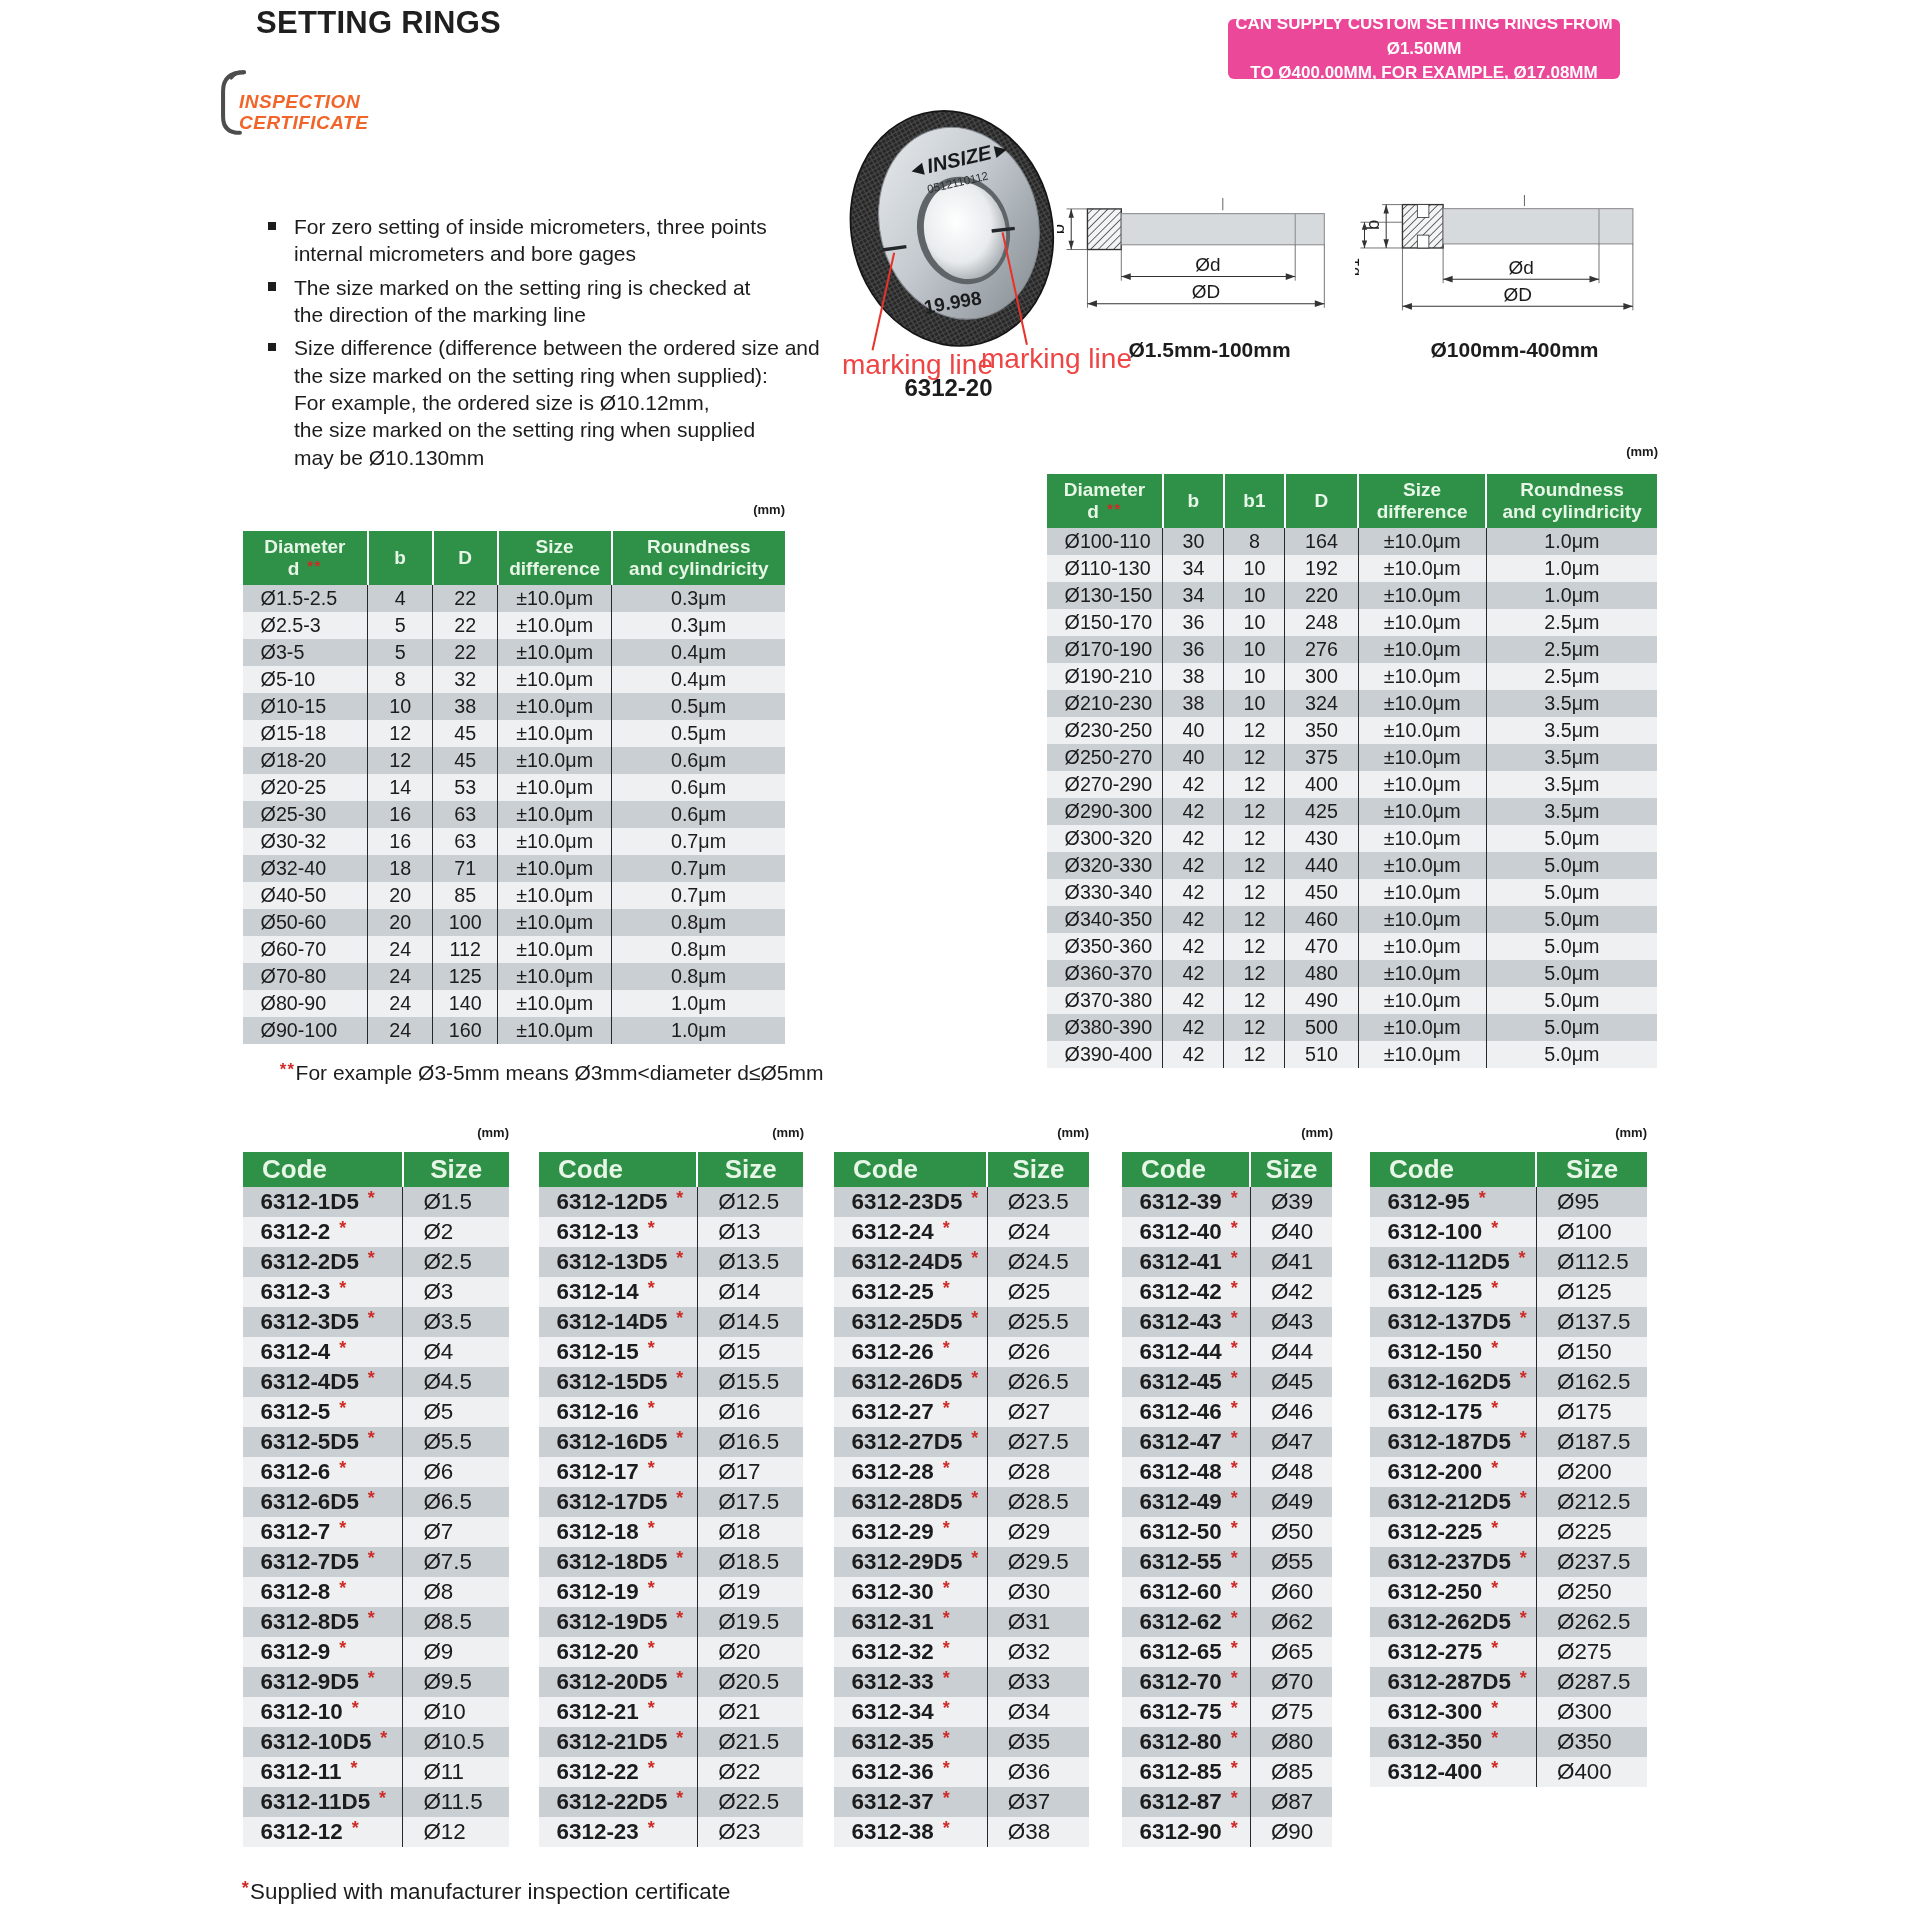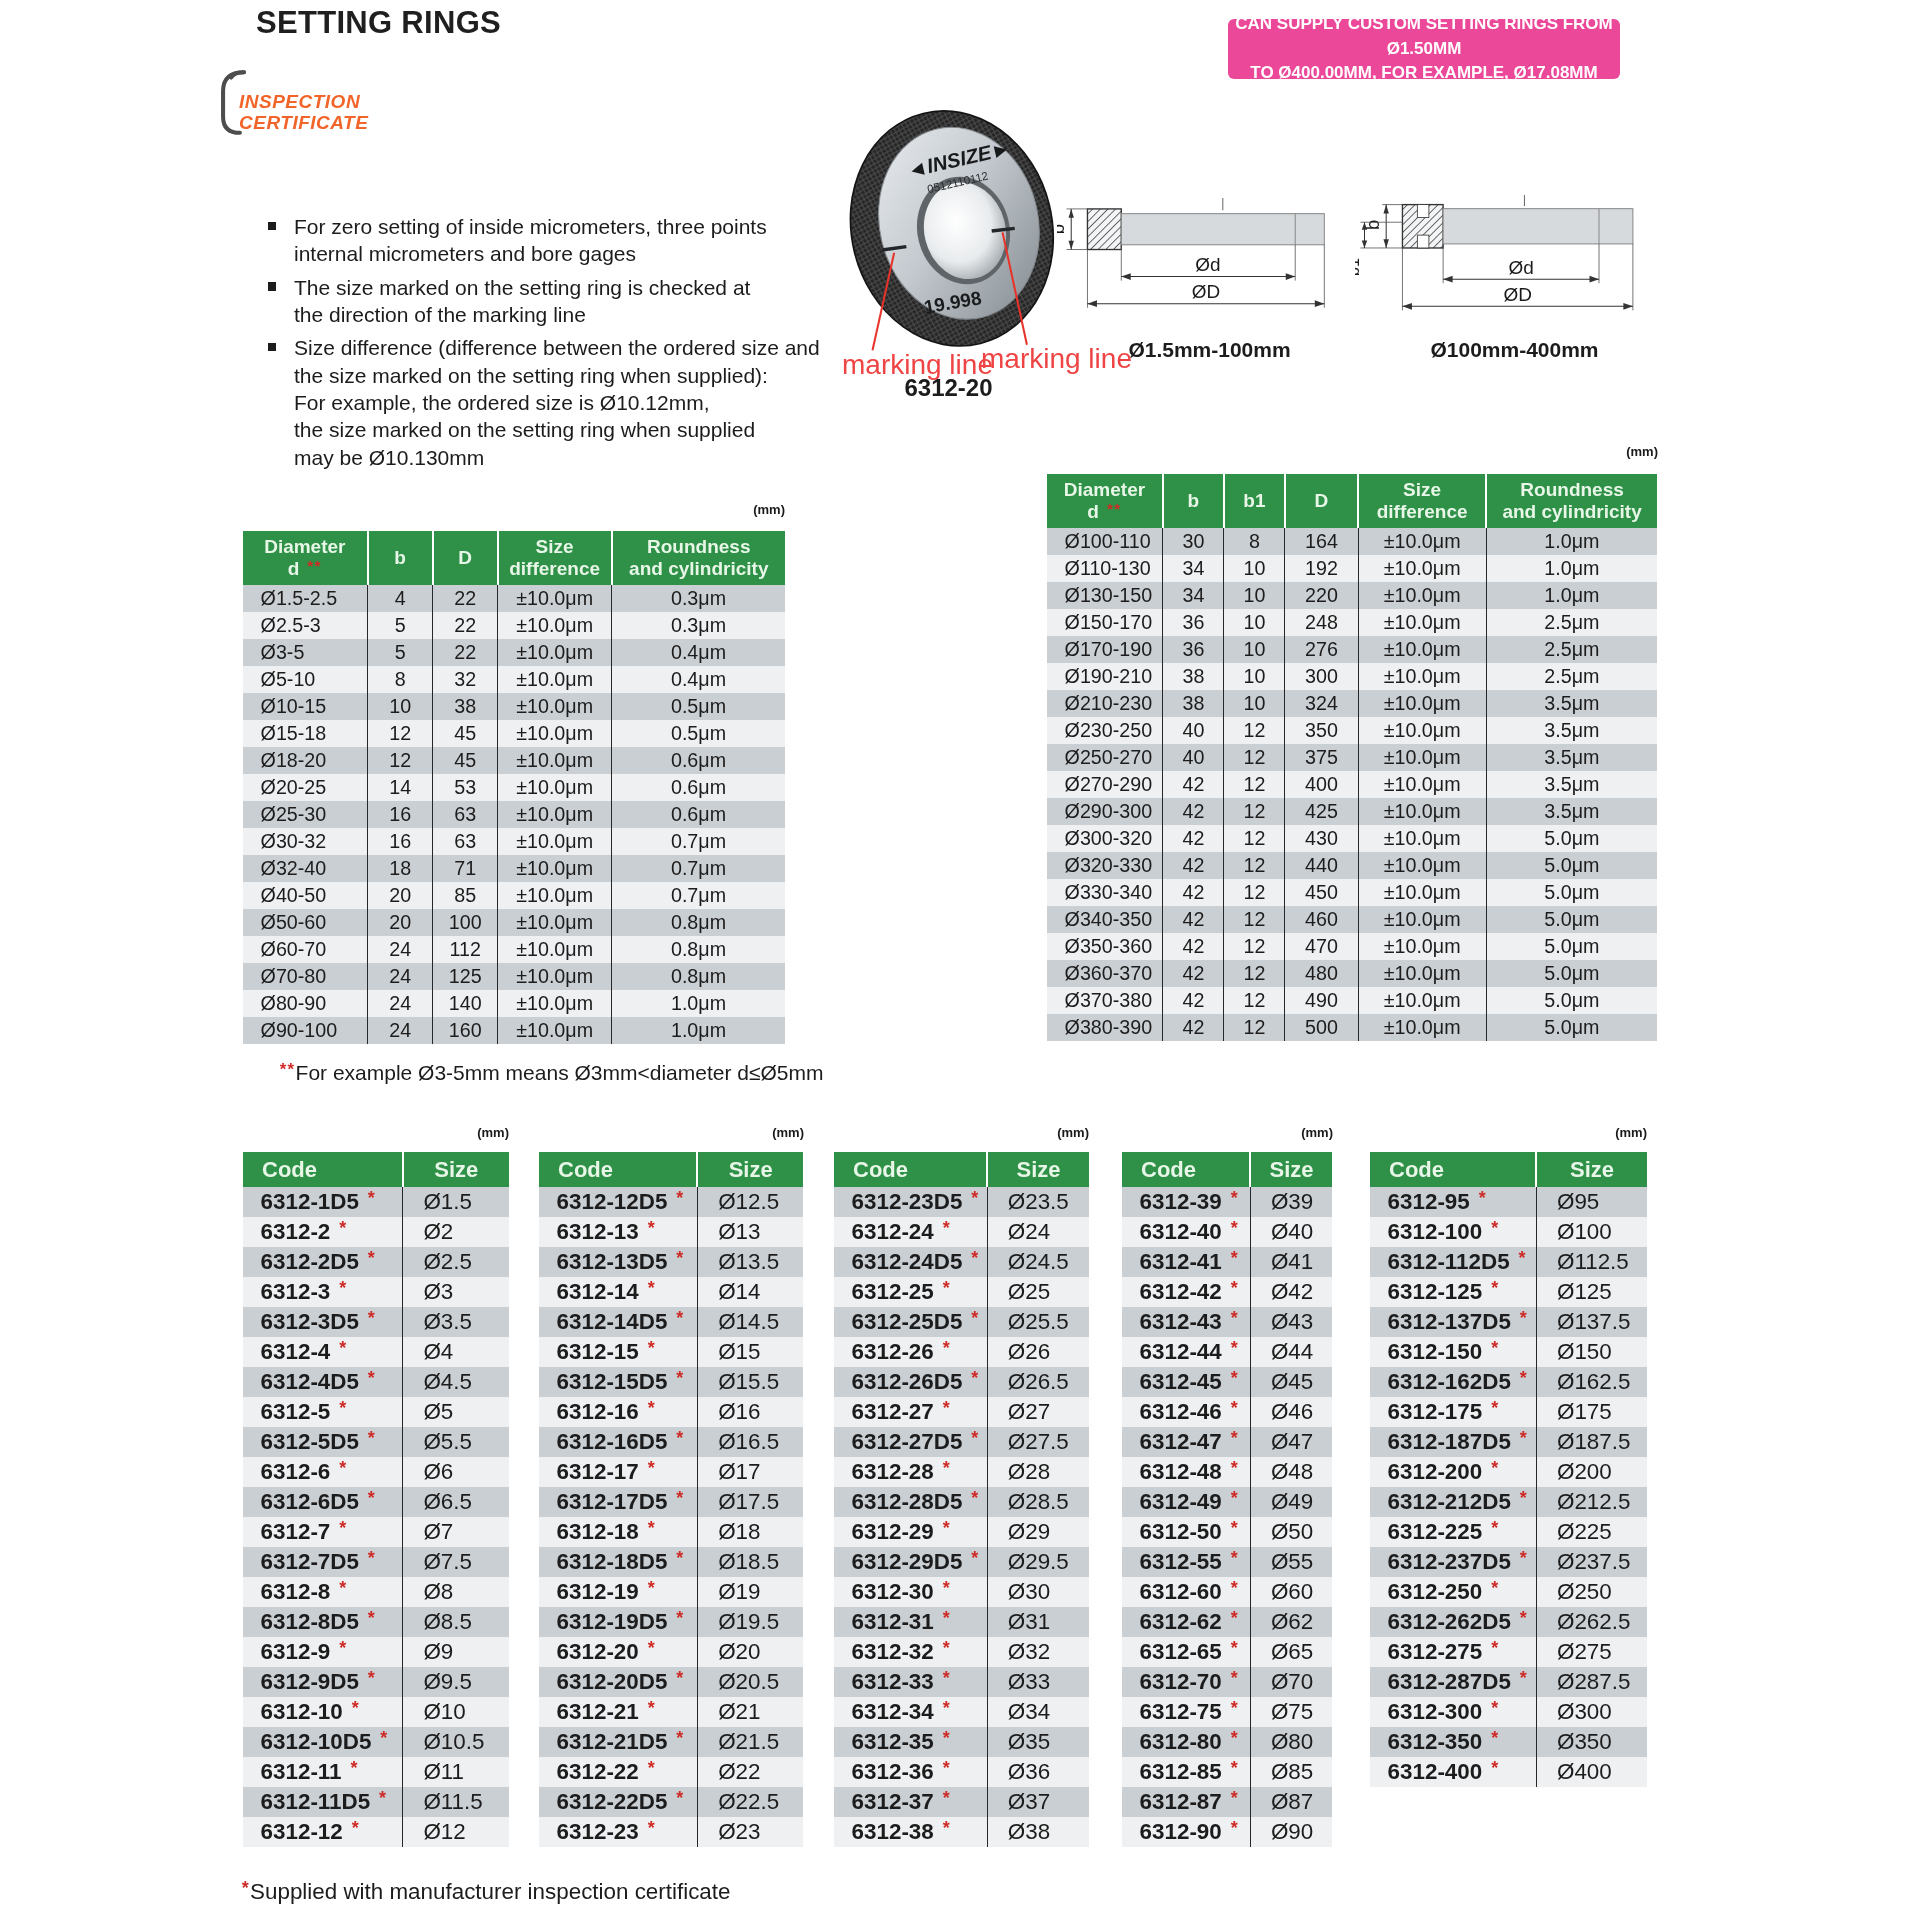--- a/index.html
+++ b/index.html
@@ -35,21 +35,21 @@
   .data-table td{
     font-size:19.7px;text-align:center;vertical-align:middle;padding:0;
     border-left:1.4px solid #26292c;white-space:nowrap;
   }
   .data-table td:first-child{border-left:none;}
   .data-table tbody tr:nth-child(odd) td{background:#cacfd4;}
   .data-table tbody tr:nth-child(even) td{background:#eef0f1;}
   .spec th{height:54px;}
   .spec td{height:27px;}
   .spec td:first-child{text-align:left;padding-left:17.6px;}
-  .codes th{height:35px;font-size:22px;}
+  .codes th{height:35px;font-size:26px;}
   .codes th:first-child{text-align:left;padding-left:19px;}
   .codes td{height:30px;font-size:22.4px;text-align:left;padding-left:20.3px;}
   .codes td:first-child{font-weight:bold;padding-left:17.6px;}
   .star{color:#cf2b26;font-weight:bold;position:relative;top:-0.28em;font-size:0.8em;margin-left:2.7px;letter-spacing:1.4px;}
   .footnote{font-size:21px;color:#1c1c1c;margin-left:36px;}
   .footer-note{font-size:22.4px;color:#1c1c1c;}
   svg text{font-family:"Liberation Sans","DejaVu Sans",sans-serif;}
 </style>
 </head>
 <body>
@@ -501,20 +501,28 @@
         <td>5.0μm</td>
       </tr>
       <tr>
         <td>Ø380-390</td>
         <td>42</td>
         <td>12</td>
         <td>500</td>
         <td>±10.0μm</td>
         <td>5.0μm</td>
       </tr>
+      <tr>
+        <td>Ø390-400</td>
+        <td>42</td>
+        <td>12</td>
+        <td>510</td>
+        <td>±10.0μm</td>
+        <td>5.0μm</td>
+      </tr>
     </tbody>
 </table>
 
 <div class="abs unit-label" style="left:373px;top:1125px;">(mm)</div>
 <table class="data-table codes" style="left:243px;top:1152px;width:266px;" data-table="code_tables.0">
   <colgroup>
       <col style="width:60%">
       <col style="width:40%">
     </colgroup>
   <thead>

